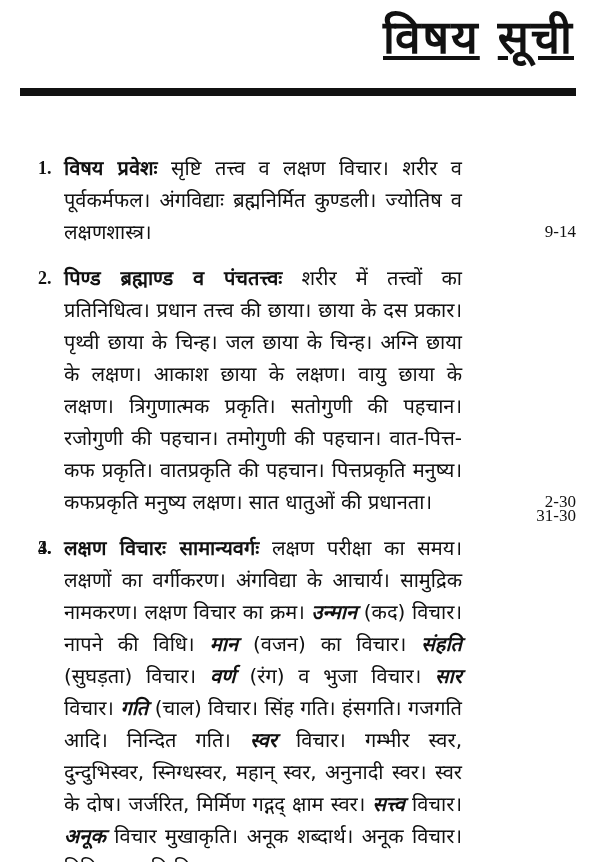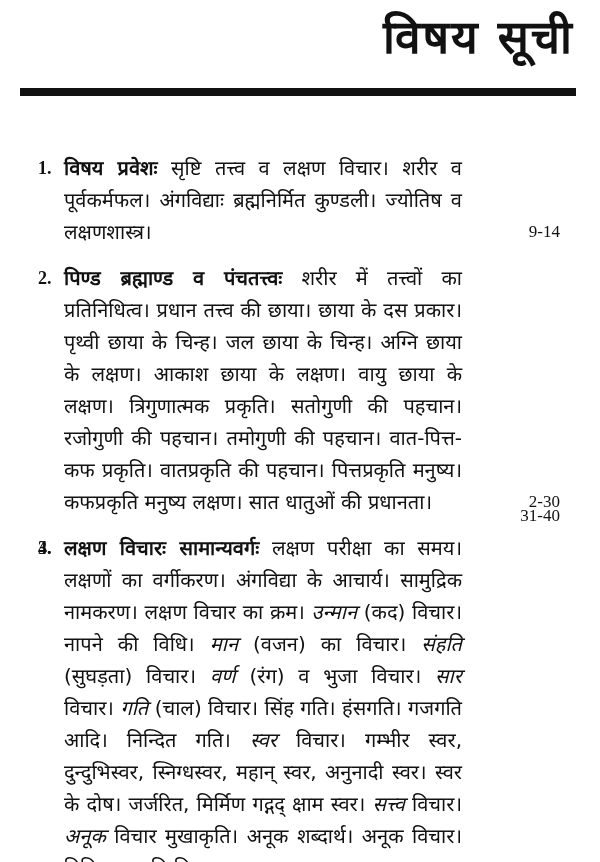--- a/index.html
+++ b/index.html
@@ -1,26 +1,26 @@
 <!DOCTYPE html>
 <html><head>
 <meta charset="utf-8">
 <style>
   html, body { margin:0; padding:0; background:#ffffff; }
   body { width:600px; height:862px; position:relative; overflow:hidden; color:#111; font-family:"DejaVu Sans", sans-serif; }
-  .title { position:absolute; right:26px; top:14px; font-size:46px; font-weight:bold; letter-spacing:2px; line-height:1; }
+  .title { position:absolute; right:26px; top:14px; font-size:46px; font-weight:bold; letter-spacing:2px; line-height:1;text-decoration:underline; }
   .title .w2 { margin-left:18px; }
   .rule { position:absolute; left:20px; top:88px; width:556px; height:8px; background:#111; }
   .toc { position:absolute; left:0; top:152px; width:600px; }
   .entry { position:relative; margin-bottom:14px; }
   .num { position:absolute; left:38px; top:0; font-family:"Liberation Serif", serif; font-weight:bold; font-size:18px; line-height:32px; }
   .body { margin-left:64px; width:398px; font-size:20px; line-height:32px; text-align:justify; }
   .body .head { font-weight:bold; }
-  .body i { font-style:italic; }
-  .pages { position:absolute; right:40px; bottom:0; font-family:"Liberation Serif", serif; font-size:17px; line-height:32px; }
+  .body i { font-style:italic;font-weight:bold; }
+  .pages { position:absolute; right:24px; bottom:0; font-family:"Liberation Serif", serif; font-size:17px; line-height:32px; }
 </style>
 </head>
 <body>
 
 <div class="title">
   <span>विषय</span><span class="w2">सूची</span>
 </div>
 <div class="rule"></div>
 
 <div class="toc">
@@ -31,21 +31,21 @@
   </div>
 
   <div class="entry">
     <span class="num">2.</span>
     <div class="body"><span class="head">पिण्ड ब्रह्माण्ड व पंचतत्त्वः</span> <span>शरीर में तत्त्वों का प्रतिनिधित्व। प्रधान तत्त्व की छाया। छाया के दस प्रकार। पृथ्वी छाया के चिन्ह। जल छाया के चिन्ह। अग्नि छाया के लक्षण। आकाश छाया के लक्षण। वायु छाया के लक्षण। त्रिगुणात्मक प्रकृति। सतोगुणी की पहचान। रजोगुणी की पहचान। तमोगुणी की पहचान। वात-पित्त-कफ प्रकृति। वातप्रकृति की पहचान। पित्तप्रकृति मनुष्य। कफप्रकृति मनुष्य लक्षण। सात धातुओं की प्रधानता।</span></div>
     <span class="pages">2-30</span>
   </div>
 
   <div class="entry">
     <span class="num">3.</span>
-    <span class="pages">31-40</span>
+    <span class="pages">31-30</span>
   </div>
 
   <div class="entry">
     <span class="num">4.</span>
     <div class="body"><span class="head">लक्षण विचारः सामान्यवर्गः</span> <span id="seg4">लक्षण परीक्षा का समय। लक्षणों का वर्गीकरण। अंगविद्या के आचार्य। सामुद्रिक नामकरण। लक्षण विचार का क्रम। <i>उन्मान</i> (कद) विचार। नापने की विधि। <i>मान</i> (वजन) का विचार। <i>संहति</i> (सुघड़ता) विचार। <i>वर्ण</i> (रंग) व भुजा विचार। <i>सार</i> विचार। <i>गति</i> (चाल) विचार। सिंह गति। हंसगति। गजगति आदि। निन्दित गति। <i>स्वर</i> विचार। गम्भीर स्वर, दुन्दुभिस्वर, स्निग्धस्वर, महान् स्वर, अनुनादी स्वर। स्वर के दोष। जर्जरित, मिर्मिण गद्गद् क्षाम स्वर। <i>सत्त्व</i> विचार। <i>अनूक</i> विचार मुखाकृति। अनूक शब्दार्थ। अनूक विचार। विविध आकृति विचार।</span></div>
     <span class="pages">41-34</span>
   </div>
 </div>
 
 </body></html>

